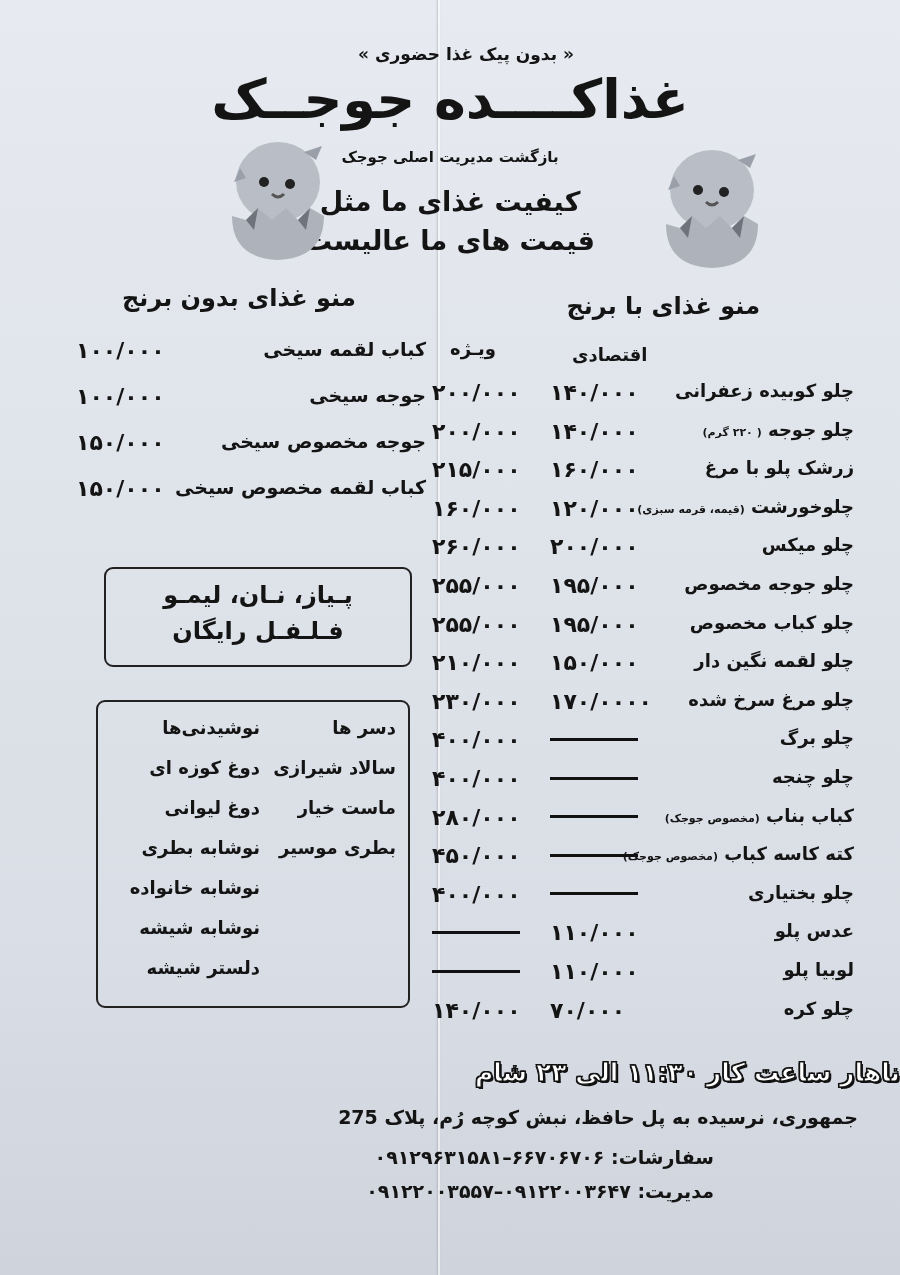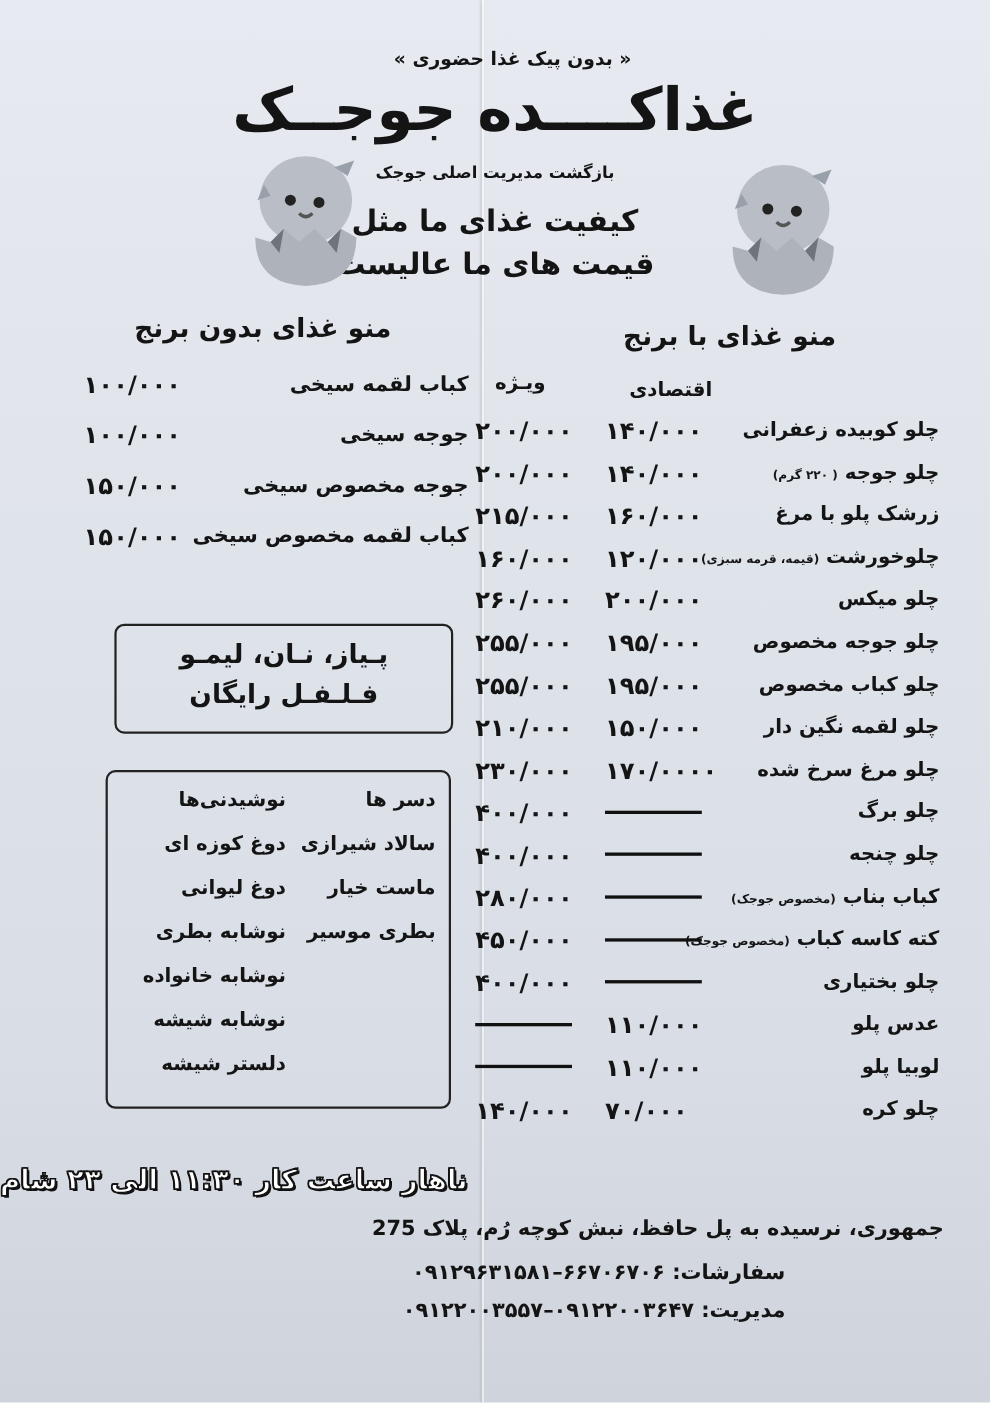--- a/index.html
+++ b/index.html
@@ -46,21 +46,21 @@
 
   .free-box { left:104px; top:567px; width:304px; height:96px; border:2px solid #222; border-radius:9px; text-align:center; }
   .free-box div { font-size:24px; font-weight:bold; letter-spacing:3px; }
 
   .extras-box { left:96px; top:700px; width:310px; height:304px; border:2px solid #222; border-radius:9px; }
   .ex-col { position:absolute; top:10px; }
   .ex-col div { font-size:18px; font-weight:bold; height:40px; line-height:32px; white-space:nowrap; text-align:right; }
   .ex-desserts { right:12px; width:140px; }
   .ex-drinks { left:12px; width:150px; }
 
-  .hours { top:1058px; left:0; right:0; text-align:left; font-size:25px; color:#fff;
+  .hours { top:1058px; left:0; right:0; text-align:right; font-size:25px; color:#fff;
            -webkit-text-stroke:1.2px #111; text-shadow: 2px 2px 0 #111, -1px -1px 0 #111, 1px -1px 0 #111, -1px 1px 0 #111; }
   .addr { top:1106px; right:42px; font-size:19px; }
   .orders { top:1146px; right:186px; font-size:19px; }
   .mgmt { top:1180px; right:186px; font-size:19px; }
   .foot-lbl { font-weight:bold;text-align:center; }
   .num { direction:ltr; unicode-bidi:embed; }
 </style>
 </head>
 <body>
 

